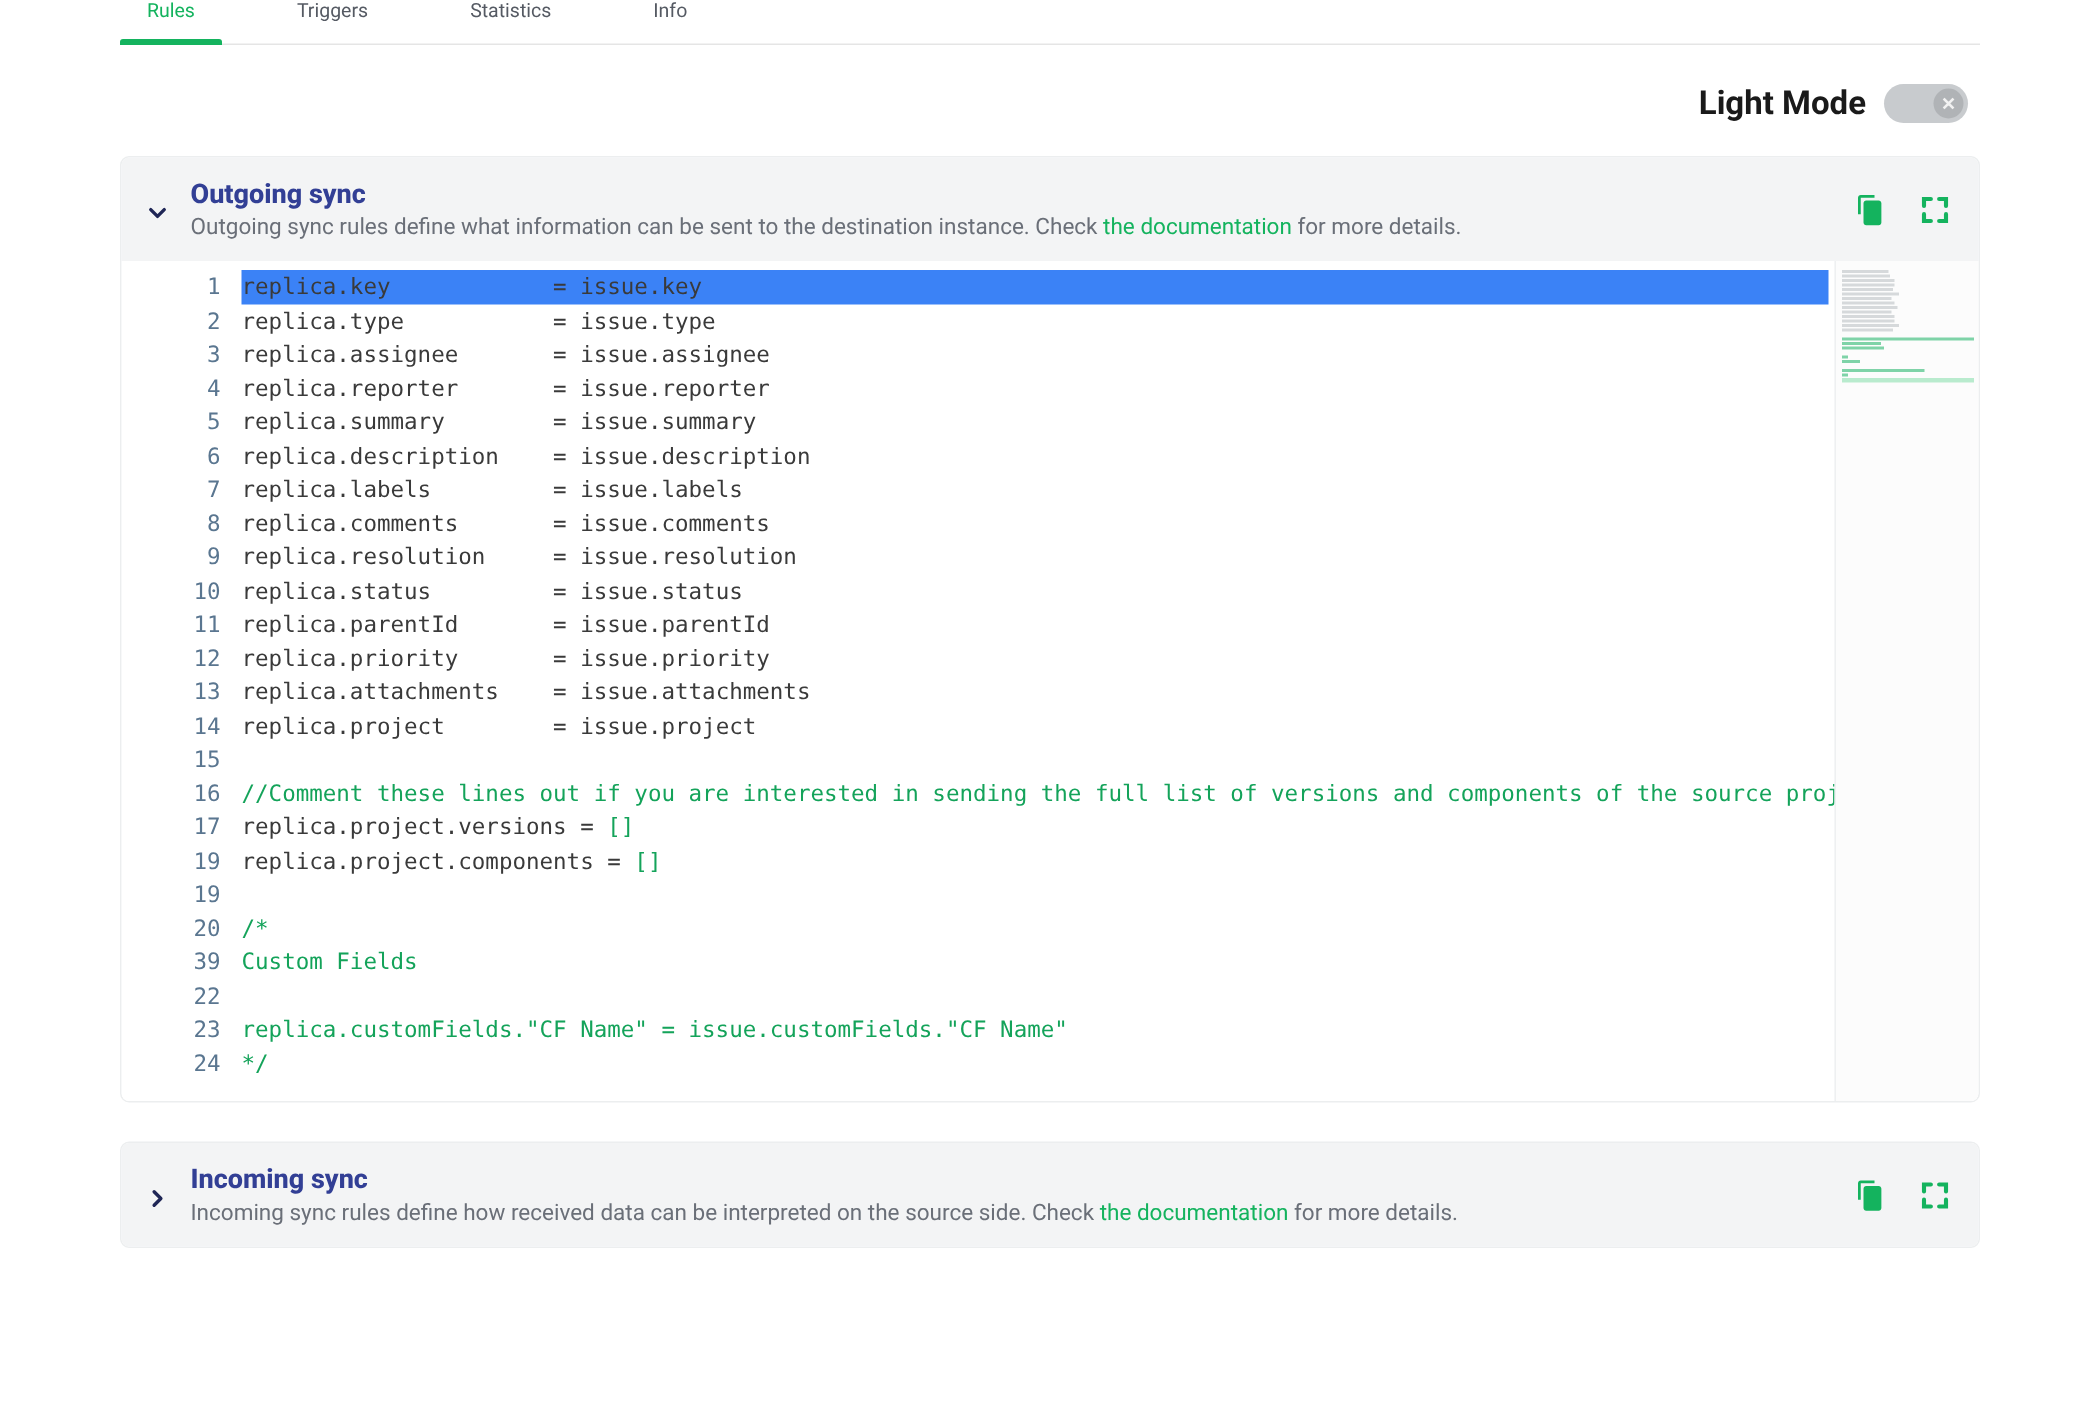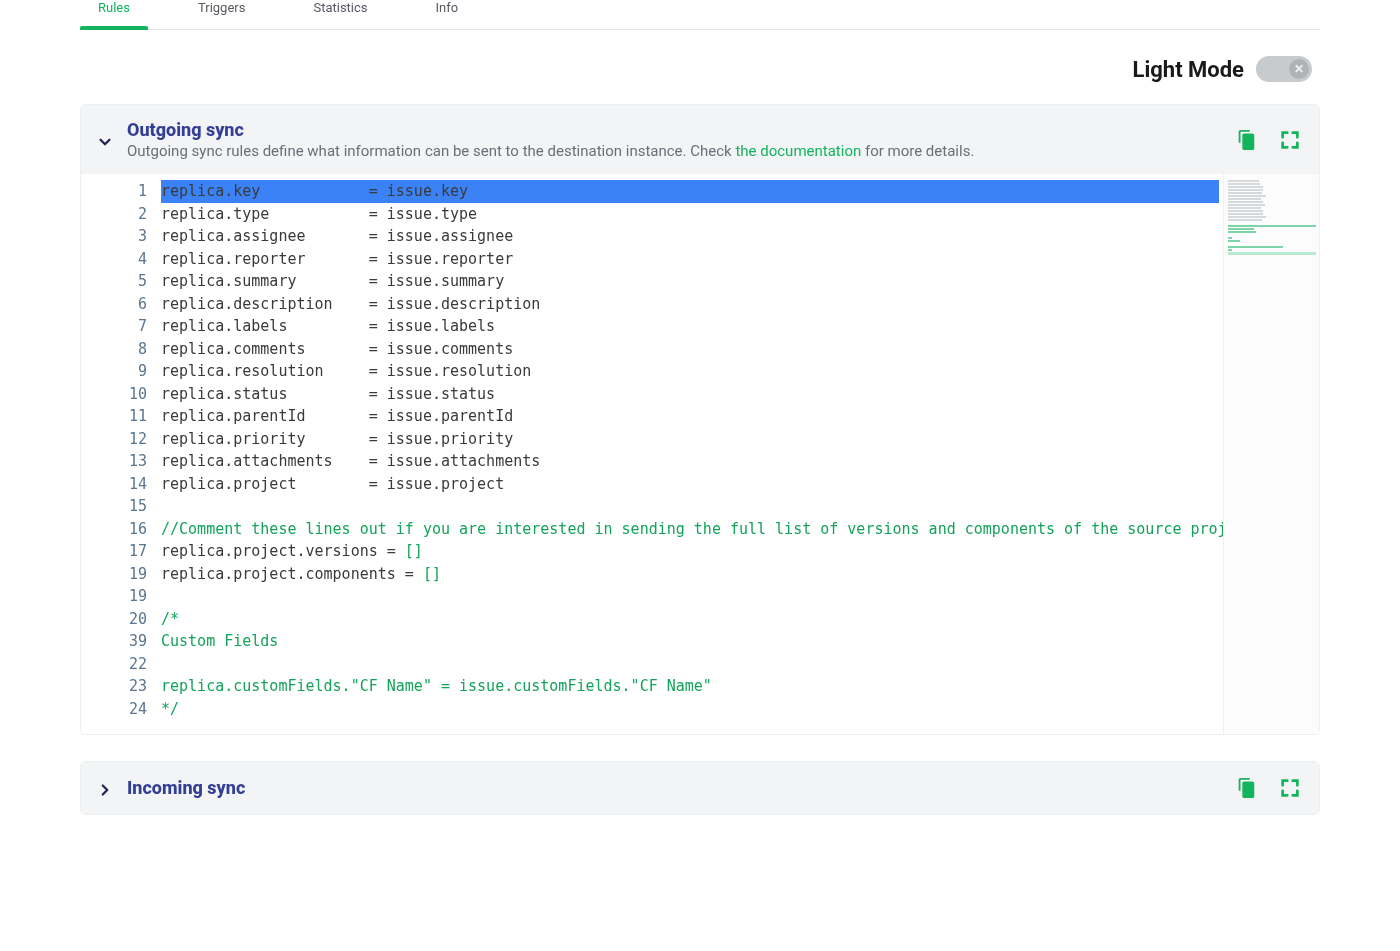--- a/index.html
+++ b/index.html
@@ -296,20 +296,23 @@
 
   <div class="panel collapsed">
     <div class="panel-header">
       <span class="chevron">
         <svg viewBox="0 0 24 24" fill="none" stroke="currentColor" stroke-width="3" stroke-linecap="round" stroke-linejoin="round">
             <polyline points="9 6 15 12 9 18"></polyline>
           </svg>
       </span>
       <div class="panel-titleblock">
         <div class="panel-title">Incoming sync</div>
+        <div class="panel-desc">
+          <span>Incoming sync rules define how received data can be interpreted on the source side. Check </span><a href="#" class="doc-link">the documentation</a><span> for more details.</span>
+        </div>
       </div>
       <div class="panel-actions">
         <span class="panel-action">
           <svg viewBox="0 0 24 24" fill="currentColor">
               <path d="M16 1H6C4.9 1 4 1.9 4 3v12h2V3h10V1zm3 4H10C8.9 5 8 5.9 8 7v14c0 1.1.9 2 2 2h9c1.1 0 2-.9 2-2V7c0-1.1-.9-2-2-2z"></path>
             </svg>
         </span>
         <span class="panel-action">
           <svg viewBox="0 0 24 24" fill="none" stroke="currentColor" stroke-width="3" stroke-linecap="round">
               <path d="M4 9V4h5M20 9V4h-5M4 15v5h5M20 15v5h-5"></path>

